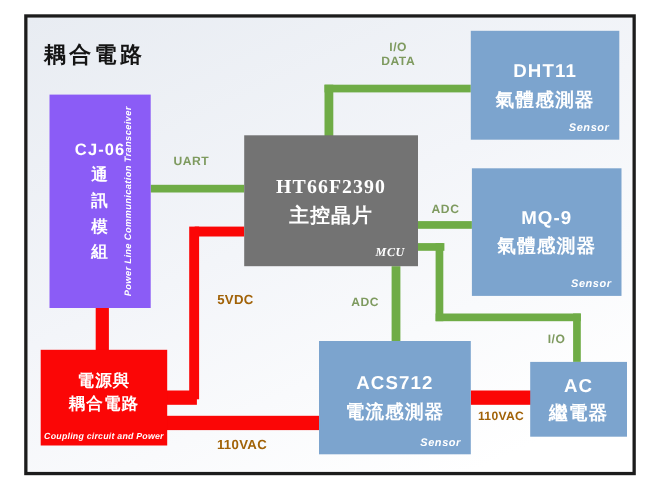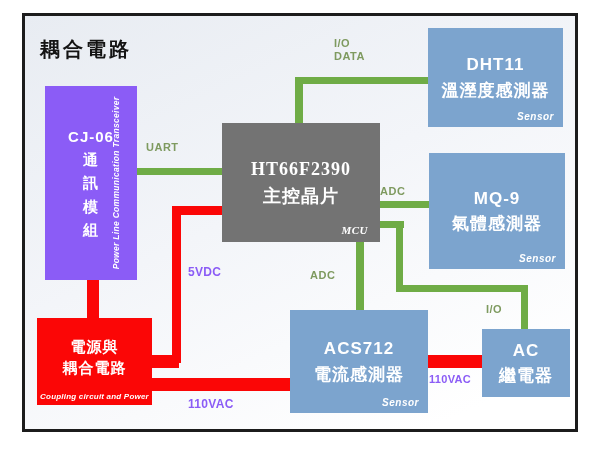--- a/index.html
+++ b/index.html
@@ -41,23 +41,23 @@
   }
   .sidetext{
     position:absolute;left:76px;bottom:6px;width:182px;
     transform:rotate(-90deg);transform-origin:0 100%;
     font-size:8.5px;font-style:italic;font-weight:bold;color:#fff;
     text-align:center;white-space:nowrap;letter-spacing:.3px;
   }
   .wire{position:absolute;}
   .gw{background:#6FAC46;}
   .rw{background:#FB0606;}
-  .wlabel{position:absolute;font-weight:bold;}
+  .wlabel{position:absolute;font-weight:bold;text-align:center;}
   .glabel{color:#7E9A5F;font-size:11px;letter-spacing:.5px;}
-  .rlabel{color:#8b5cf6;font-size:12px;letter-spacing:.3px;}
+  .rlabel{color:#a16207;font-size:12px;letter-spacing:.3px;}
   .rlabel-sm{font-size:11px;}
   .lh13{line-height:13px;}
 </style>
 </head>
 <body>
 
 <div id="canvas">
   <div class="frame"></div>
 
   <div class="title">耦合電路</div>
@@ -99,21 +99,21 @@
   </div>
 
   <div class="box orange-bg" style="left:222px;top:123px;width:158px;height:119px;">
     <div class="preline b-lg">HT66F2390
 主控晶片</div>
     <div class="tag tag-mcu">MCU</div>
   </div>
 
   <div class="box blue-bg" style="left:428px;top:28px;width:135px;height:99px;">
     <div class="preline b-md">DHT11
-溫溼度感測器</div>
+氣體感測器</div>
     <div class="tag">Sensor</div>
   </div>
 
   <div class="box blue-bg" style="left:429px;top:153px;width:136px;height:116px;">
     <div class="preline b-md">MQ-9
 氣體感測器</div>
     <div class="tag">Sensor</div>
   </div>
 
   <div class="box blue-bg" style="left:290px;top:310px;width:138px;height:103px;align-items:center;">

